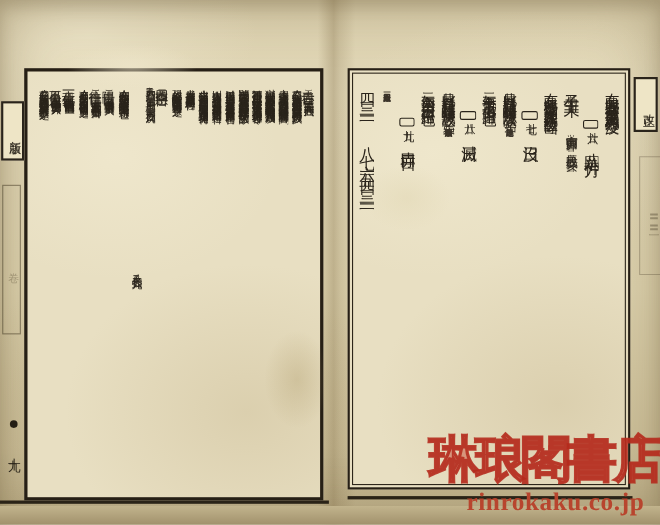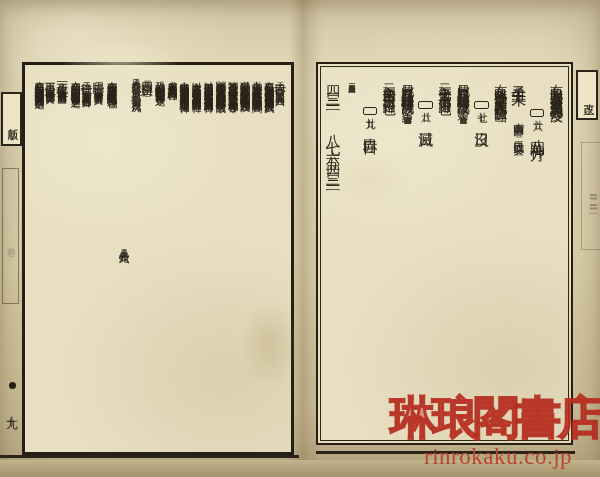--- a/index.html
+++ b/index.html
@@ -69,21 +69,21 @@
     font-size:11.5px;letter-spacing:2px;color:#241f15;text-align:center;width:16px;}
   .folio .dot{display:inline-block;width:7px;height:7px;border-radius:50%;
     background:#241f15;margin-bottom:4px;}
 
   
   .stamp{position:absolute;left:390px;top:394px;width:212px;height:52px;
     font-size:45px;font-weight:700;letter-spacing:-3px;line-height:1.1;
     color:rgba(197,55,38,.42);-webkit-text-stroke:1.6px rgba(180,42,28,.88);
     white-space:nowrap;}
   .stamp-url{position:absolute;left:424px;top:444px;font-size:23px;
-    color:#b8452e;letter-spacing:.5px;font-weight:400;}
+    color:#b8452e;letter-spacing:.5px;font-weight:700;}
 </style>
 </head>
 <body>
 
 <div class="scan">
   <div class="gutter"></div>
 
   <div class="frame left">
     <div class="cols" id="left-cols">
         <div class="col"><span class="seg s-t2">赤舌日</span><span class="seg s-num">三十</span><span class="gapseg" style="height: 8px;"></span><span class="seg s-sm">三二一六五四三二一六五四</span></div>

